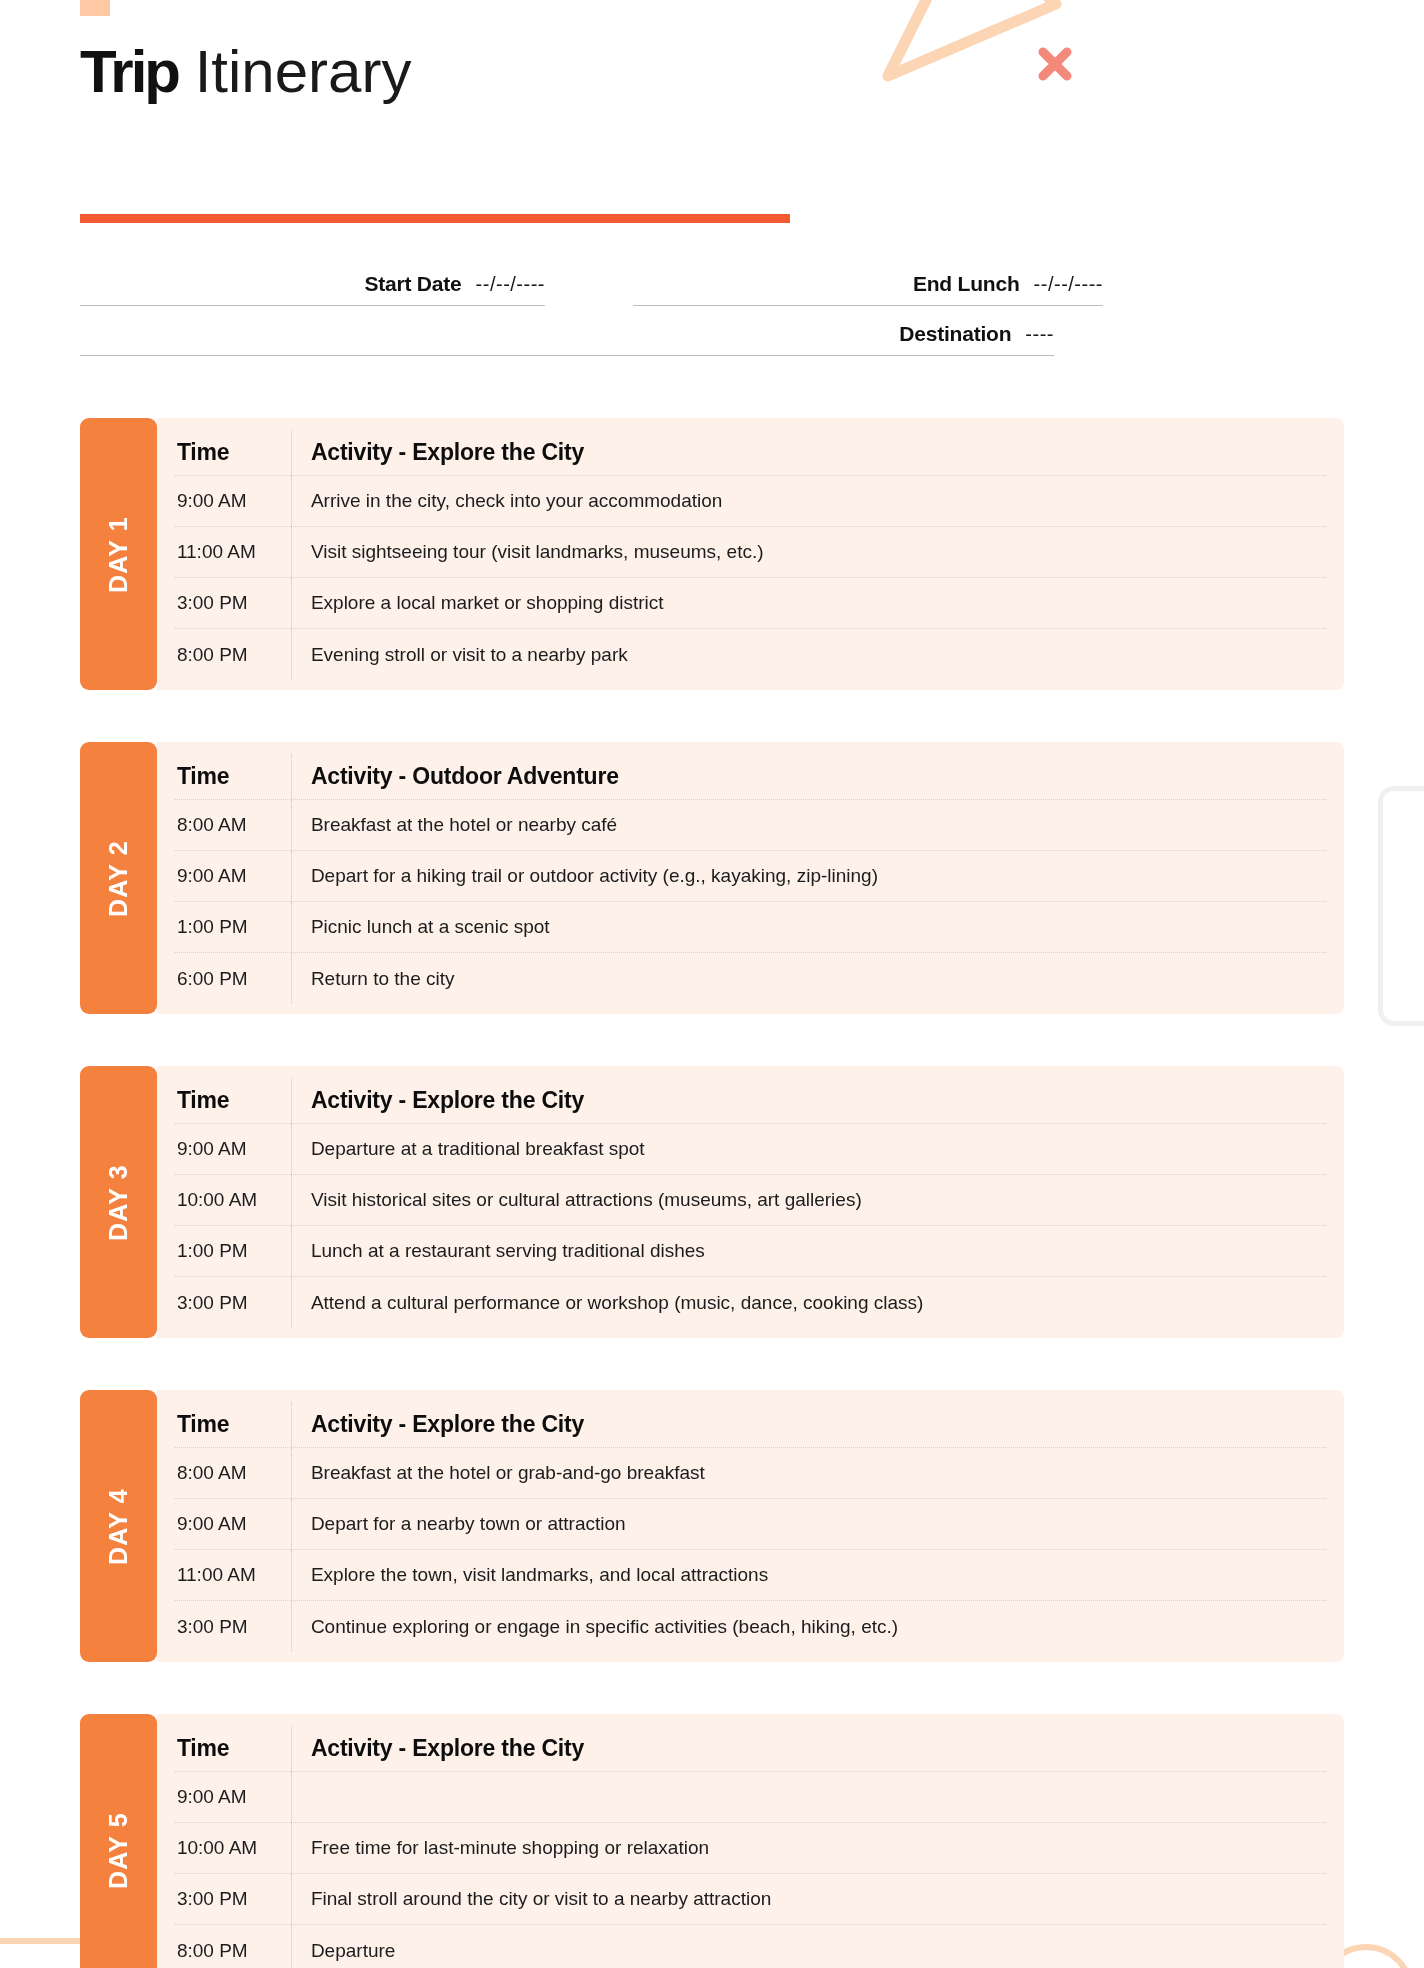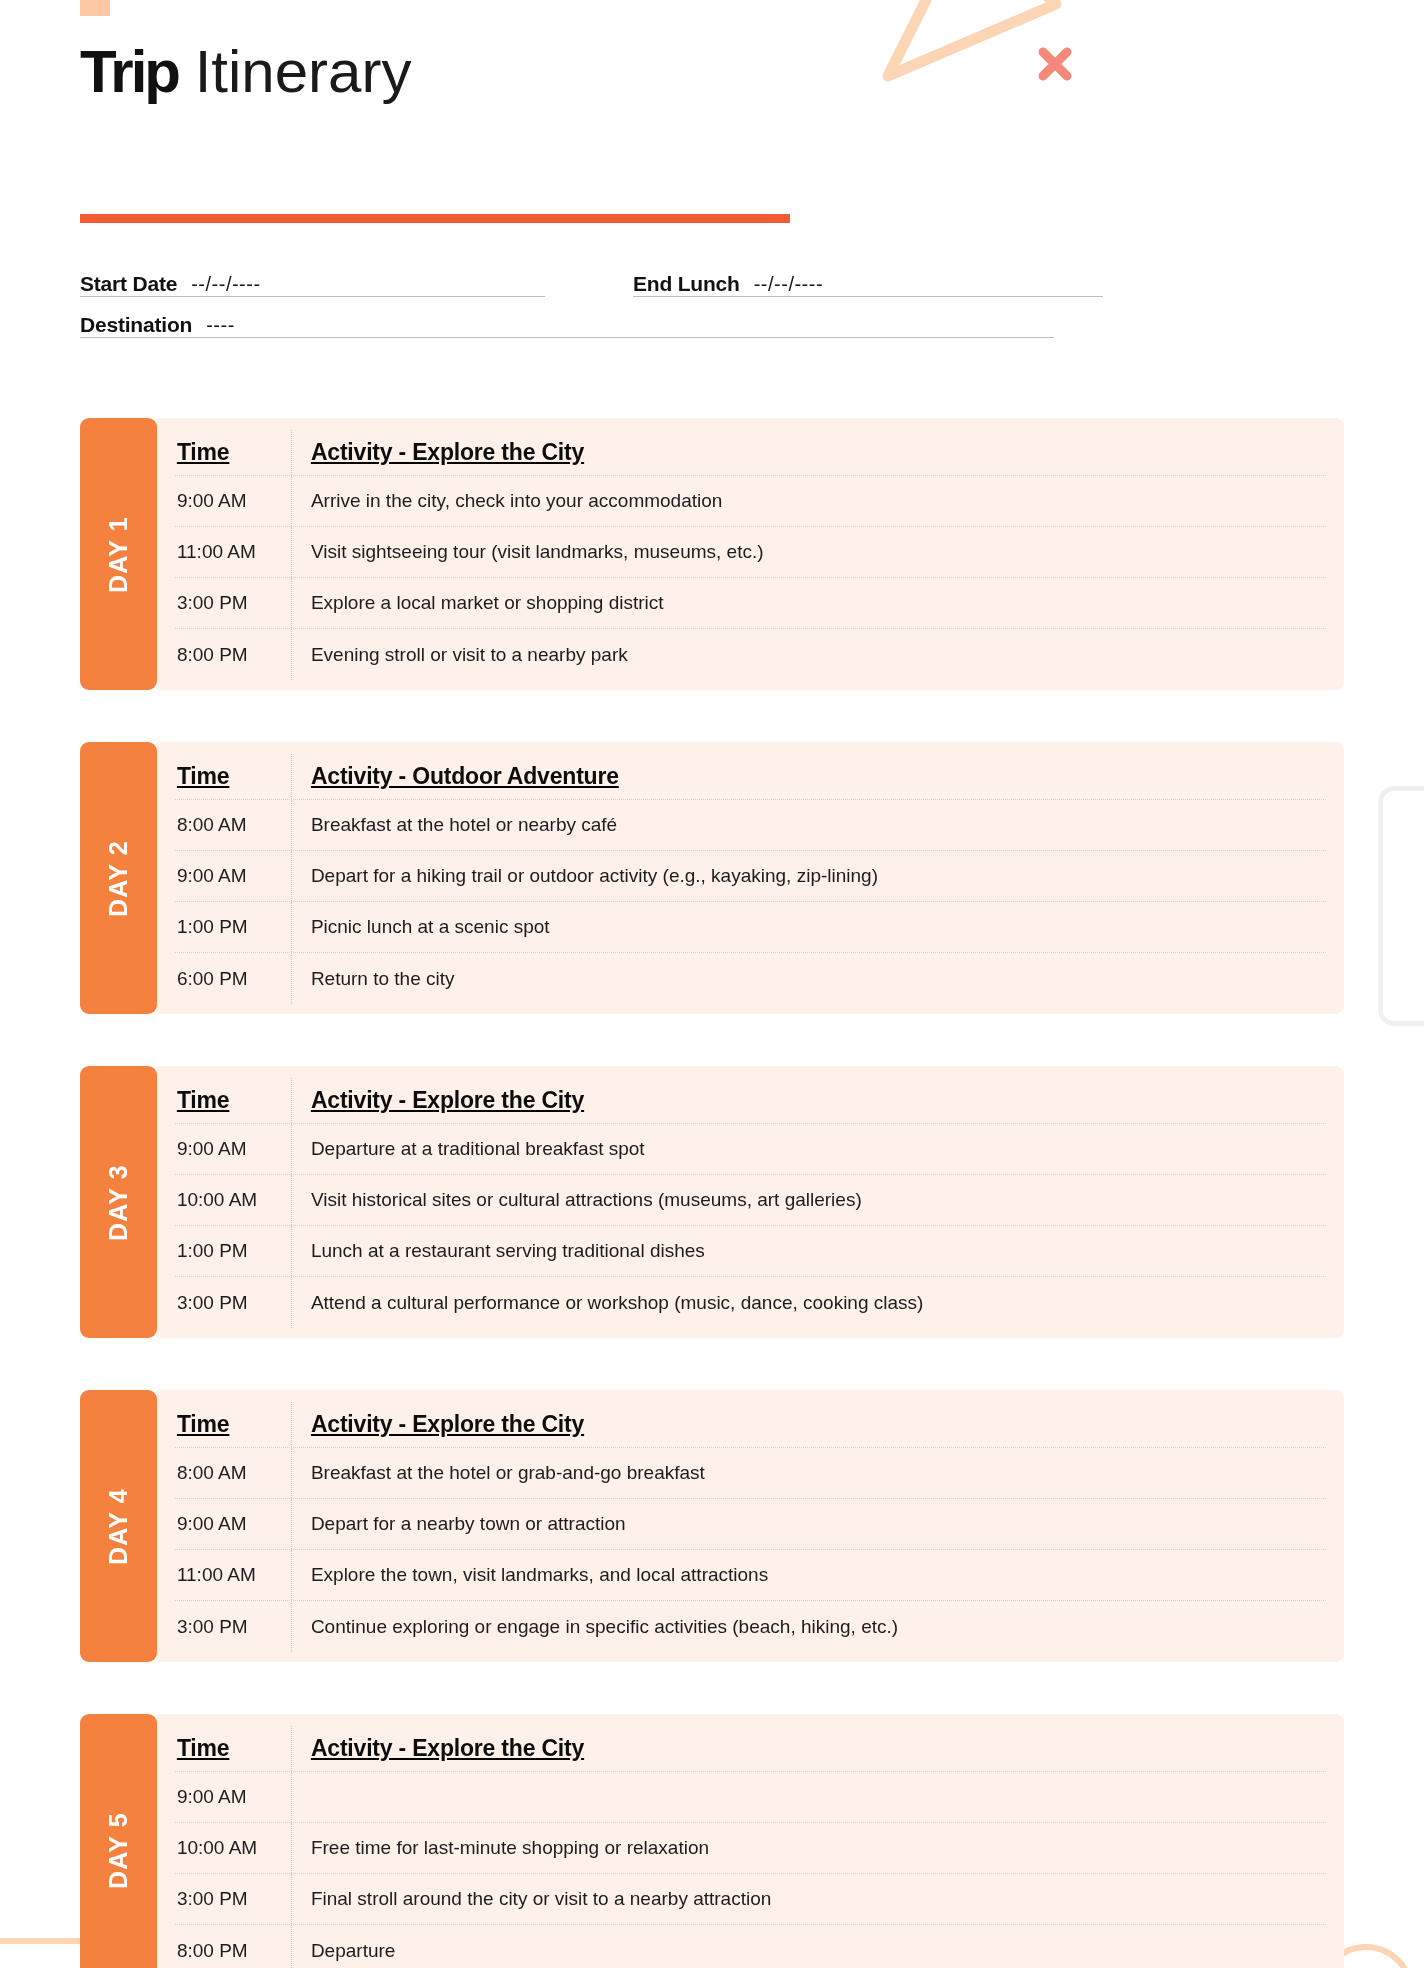--- a/index.html
+++ b/index.html
@@ -59,21 +59,23 @@
 
   
   .meta { position:absolute; left:80px; top:272px; width:1264px; }
   .meta-row { display:flex; gap:44px; margin-bottom:16px; }
   .field { position:relative; }
   .field.start { width:465px; }
   .field.end   { width:470px; margin-left:44px; }
   .field.dest  { width:974px; }
   .field-inner {
     display:flex; align-items:baseline; gap:14px;
+    padding-bottom:9px;
     border-bottom:1.5px solid #BDBDBD;
+    justify-content:flex-end;
   }
   .field-label {
     font-size:21px; font-weight:700; color:#111111;
     letter-spacing:-0.2px; white-space:nowrap;
   }
   .field-value {
     font-size:20px; font-weight:400; color:#1a1a1a;
     letter-spacing:0.5px; white-space:nowrap;
   }
 
@@ -104,21 +106,21 @@
     padding:12px 18px 10px 18px;
     border-radius:0 8px 8px 0;
   }
   .row {
     display:flex;
     align-items:center;
     min-height:51px;
     border-bottom:1.5px dotted #F3C6B4;
   }
   .row:last-child { border-bottom:none; }
-  .row.head { min-height:46px;text-decoration:underline; }
+  .row.head { min-height:46px; }
   .cell-time {
     flex:0 0 117px;
     font-size:19px;
     color:#1c1c1c;
     padding-left:2px;
     border-right:1.5px dotted #EBBDA9;
     align-self:stretch;
     display:flex; align-items:center;
   }
   .cell-act {

